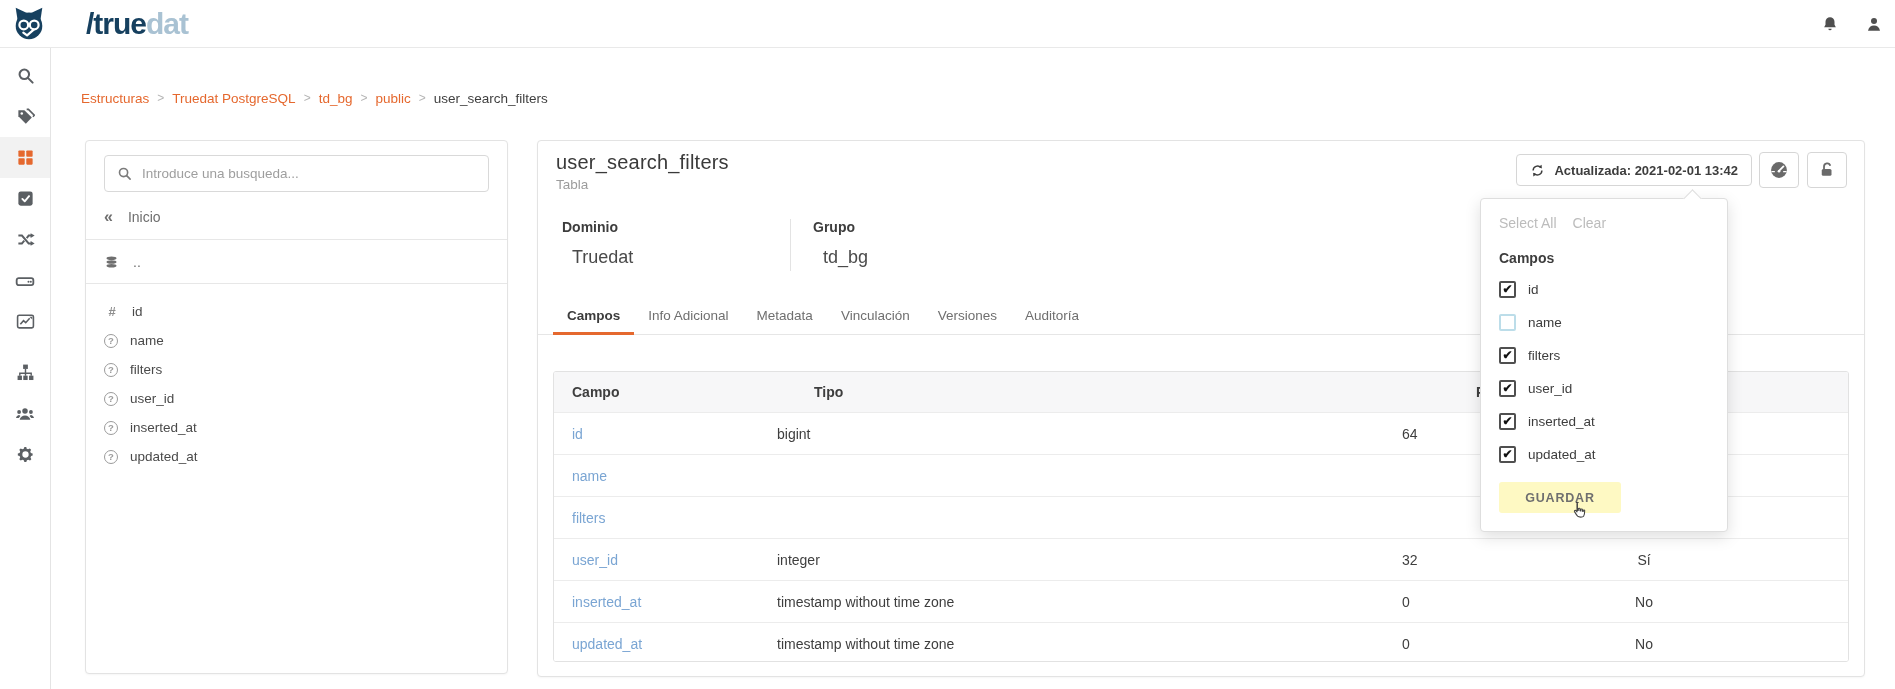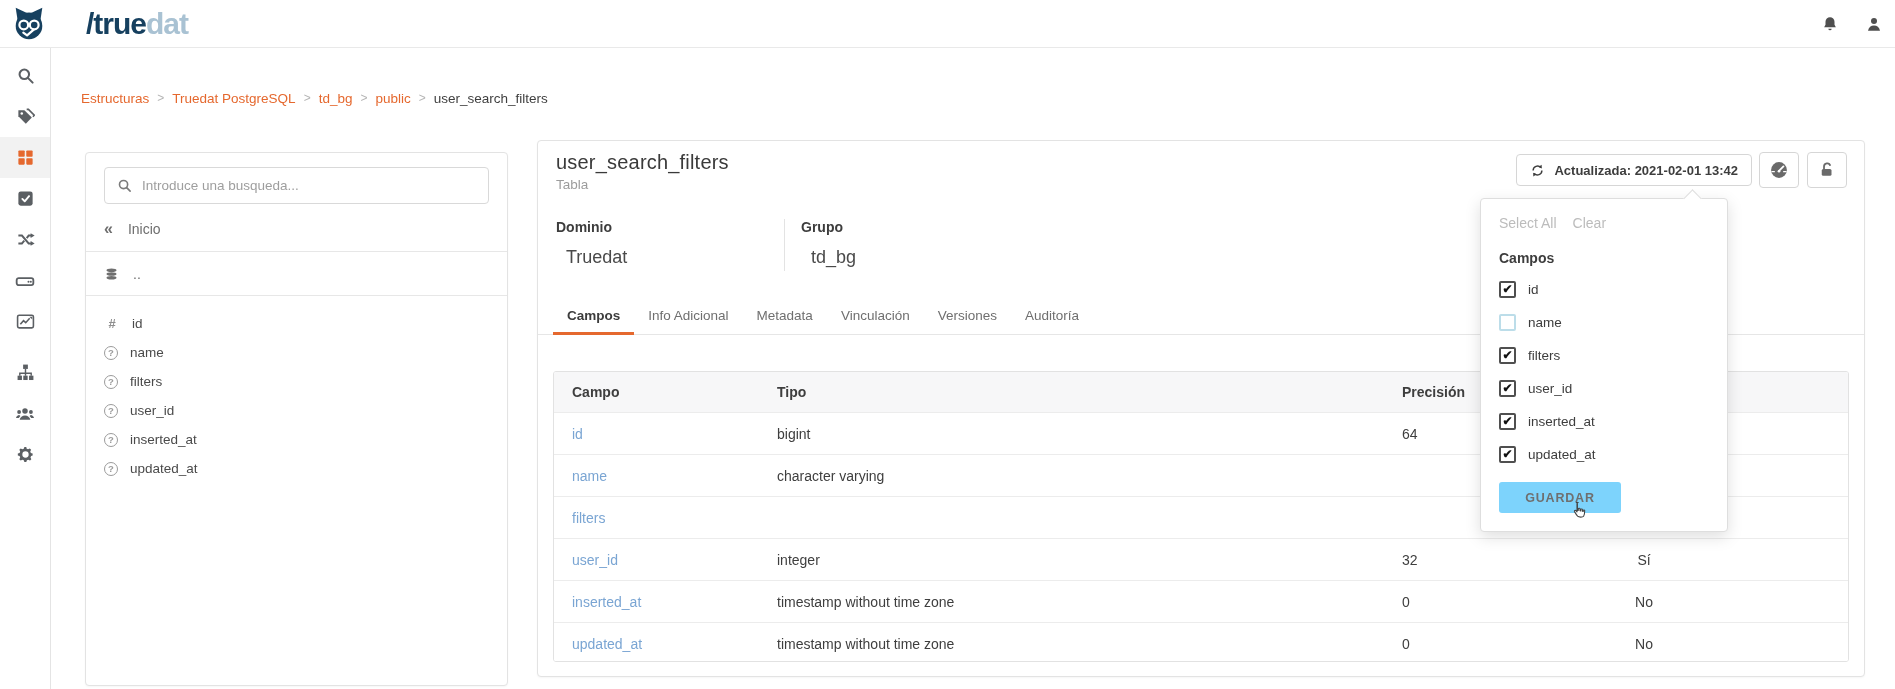--- a/index.html
+++ b/index.html
@@ -22,21 +22,21 @@
 
   
   .breadcrumb { position:absolute; left:81px; top:91px; font-size:13.5px; display:flex; align-items:center; }
   .crumb { display:flex; align-items:flex-start; }
   .crumb a { color:#e5682e; text-decoration:none; cursor:pointer; }
   .crumb:last-child a { color:#3f3f3f; cursor:default; }
   .crumb .sep { color:#b5b5b5; margin:0 8px; font-size:12px; }
 
   
   .left-card { position:absolute; left:85px; top:140px; width:423px; height:534px; background:#fff;
-               border:1px solid #e3e3e3; border-radius:4px; box-shadow:0 1px 2px rgba(0,0,0,.04);margin-top:12px; }
+               border:1px solid #e3e3e3; border-radius:4px; box-shadow:0 1px 2px rgba(0,0,0,.04); }
   .search-box { margin:14px 18px 0; height:37px; border:1px solid #d9d9d9; border-radius:4px;
                 display:flex; align-items:center; padding:0 12px; gap:10px; color:#7b7b7b; }
   .search-box input { border:none; outline:none; flex:1; font-size:13.5px; font-family:"Liberation Sans",sans-serif; color:#555; }
   .search-box input::placeholder { color:#9e9e9e; }
   .home-row { margin:16px 18px 0; display:flex; align-items:center; gap:15px; color:#6e6e6e; font-size:14px; cursor:pointer; }
   .home-row .chev { font-size:16px; font-weight:bold; color:#6e6e6e; }
   .lc-divider { border-top:1px solid #e7e7e7; margin-top:13px; }
   .up-row { margin:14px 18px 0; display:flex; align-items:center; gap:14px; color:#6f6f6f; font-size:14px; cursor:pointer; }
   .field-list { padding:13px 18px 0; }
   .field-row { height:29px; display:flex; align-items:center; gap:12px; font-size:13.5px; color:#4a4a4a; cursor:pointer; }
@@ -50,54 +50,54 @@
   .mc-title h1 { font-size:20px; font-weight:normal; color:#3a3a3a; letter-spacing:.2px; }
   .mc-title .subtitle { font-size:13.5px; color:#9c9c9c; margin-top:3px; }
   .updated-btn { position:absolute; right:112px; top:13px; height:32px; border:1px solid #d6d6d6; border-radius:4px;
                  background:#fff; display:flex; align-items:center; gap:9px; padding:0 13px;
                  font-size:13px; font-weight:bold; color:#3d3d3d; cursor:pointer;margin-left:31px; }
   .icon-btn { position:absolute; top:11px; width:40px; height:36px; border:1px solid #d6d6d6; border-radius:4px;
               background:#fff; display:flex; align-items:center; justify-content:center; color:#6a6a6a; cursor:pointer; }
   .icon-btn.gauge { right:65px; }
   .icon-btn.unlock { right:17px; }
   .meta { position:absolute; left:18px; top:78px; display:flex; }
-  .meta-block { min-width:228px; }
+  .meta-block { min-width:228px;margin-left:6px; }
   .meta-block .m-label { font-size:14px; font-weight:bold; color:#3d3d3d; }
   .meta-block .m-value { font-size:18px; color:#4a4a4a; margin:12px 0 0 10px; }
   .meta-sep { border-left:1px solid #e3e3e3; margin:0 16px 0 0; height:52px; align-self:flex-start; }
   .tabs { position:absolute; left:0; right:0; top:156px; height:38px; display:flex; padding-left:15px;
           border-bottom:1px solid #e6e6e6; }
   .tab { padding:0 14px; display:flex; align-items:center; font-size:13.5px; color:#6f6f6f; cursor:pointer; position:relative; }
   .tab.active { color:#3c3c3c; font-weight:bold; }
   .tab.active::after { content:""; position:absolute; left:0; right:0; bottom:-1px; height:3px; background:#e5682e; }
 
   
   .table { position:absolute; left:15px; right:15px; top:230px; bottom:14px; border:1px solid #e2e2e2; border-radius:3px; overflow:hidden; }
   .t-row { display:grid; grid-template-columns:205px 625px 200px 120px 1fr; }
   .t-row > div { padding-left:18px; display:flex; align-items:center; font-size:14px; color:#3e3e3e; }
-  .t-head { height:40px; background:#f7f7f8; }
+  .t-head { height:40px; background:#f7f7f8;gap:37px; }
   .t-head > div { font-weight:bold; }
   .t-body .t-row { height:42px; border-top:1px solid #ececec; background:#fff; }
   .t-row .c-campo a { color:#7aa5d3; text-decoration:none; cursor:pointer; }
   .t-row .c-null { justify-content:center; padding-left:0; }
 
   
   .popover { position:absolute; left:1480px; top:198px; width:248px; background:#fff; border:1px solid #dedede;
              border-radius:4px; box-shadow:0 5px 16px rgba(0,0,0,.13); z-index:20; padding:16px 18px 18px; }
   .popover::before { content:""; position:absolute; top:-7px; left:205px; width:12px; height:12px; background:#fff;
                      border-left:1px solid #dedede; border-top:1px solid #dedede; transform:rotate(45deg); }
   .pop-links { display:flex; gap:16px; font-size:14px; color:#bcbcbc; }
   .pop-links span { cursor:pointer; }
   .pop-heading { margin-top:19px; font-size:14px; font-weight:bold; color:#3d3d3d; }
   .pop-option { margin-top:13px; height:20px; display:flex; align-items:center; gap:12px; font-size:13.5px; color:#3d3d3d; }
   .cb { width:17px; height:17px; border:2px solid #4f4f4f; border-radius:2px; display:flex; align-items:center;
         justify-content:center; font-size:12px; font-weight:bold; color:#111; cursor:pointer; background:#fff; }
   .cb:not(.checked) { border-color:#bcdde9; }
   .cb.checked::after { content:"\2714"; }
-  .save-btn { margin-top:18px; width:122px; height:31px; background:#7dd3fc; border:none; border-radius:3px;
+  .save-btn { margin-top:18px; width:122px; height:31px; background:#fef9c3; border:none; border-radius:3px;
               font-family:"Liberation Sans",sans-serif; font-size:12.5px; font-weight:bold; letter-spacing:.8px;
               color:#6f6f6f; cursor:pointer; }
   .cursor-hand { position:absolute; left:86px; top:300px; pointer-events:none; }
 
   svg { display:block; }
 </style>
 </head>
 <body>
 
 <div class="screen">
@@ -388,21 +388,20 @@
             <div>bigint</div>
             <div>64</div>
             <div class="c-null"></div>
             <div></div>
           </div>
 
           <div class="t-row">
             <div class="c-campo">
               <a>name</a>
             </div>
-            <div>character varying</div>
             <div></div>
             <div class="c-null"></div>
             <div></div>
           </div>
 
           <div class="t-row">
             <div class="c-campo">
               <a>filters</a>
             </div>
             <div></div>

